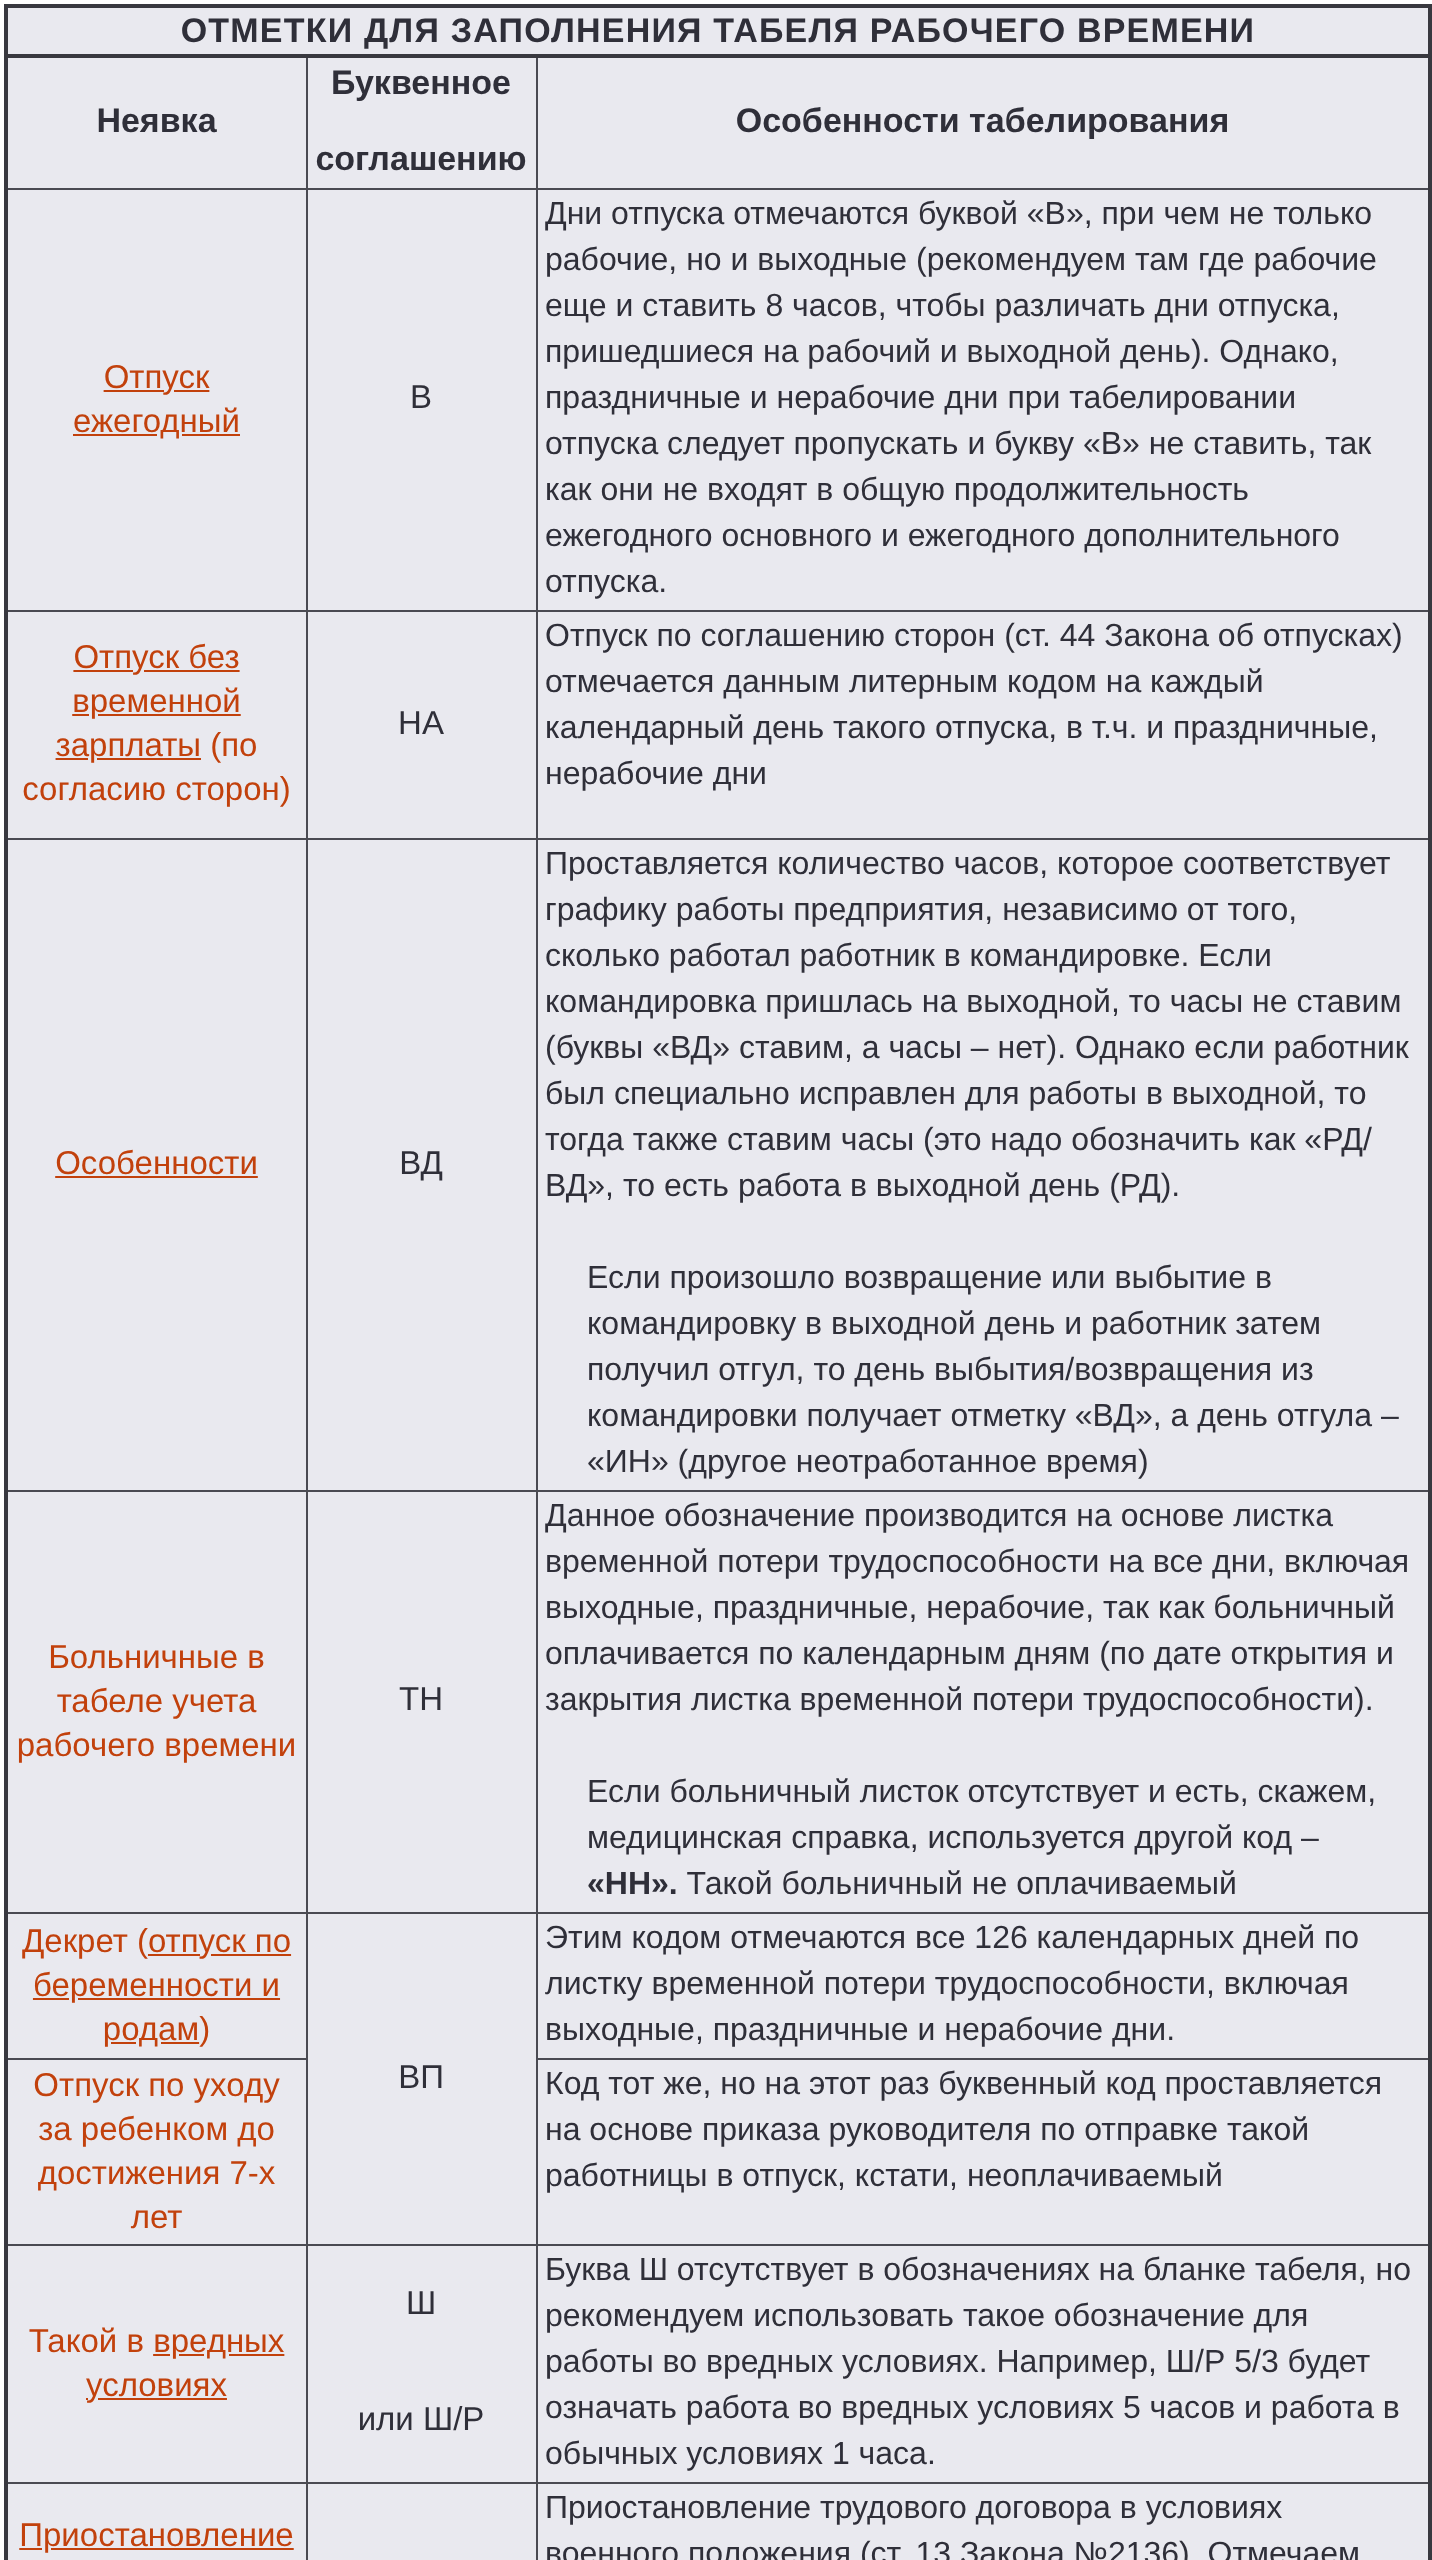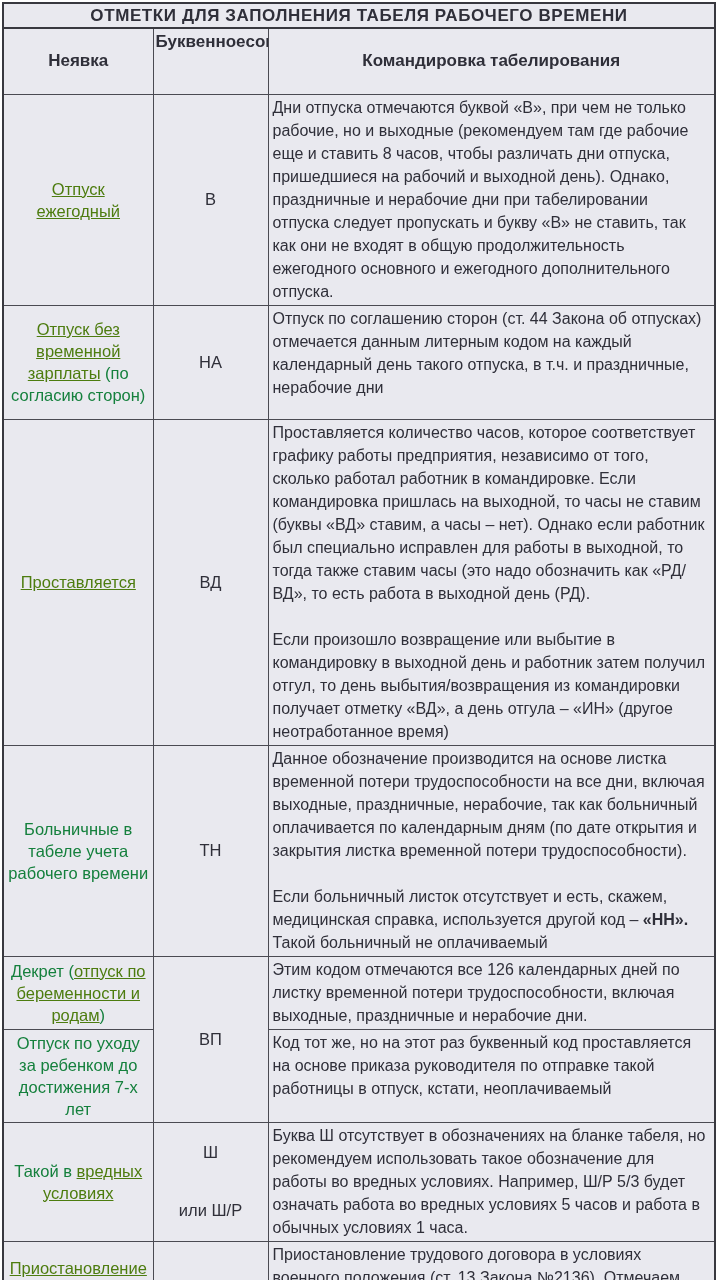--- a/index.html
+++ b/index.html
@@ -17,36 +17,36 @@
     overflow:hidden;
   }
   .title-cell {
     font-weight:bold; font-size:17px; letter-spacing:0.6px;
     text-align:center; height:25px; vertical-align:middle;
     border-bottom:2px solid #38383f !important;
   }
   tr.header-row th { font-weight:bold; font-size:17px; height:66px;
     text-align:center; vertical-align:middle; padding:2px; }
   .code-header-stack {
-    display:flex; flex-direction:row; justify-content:space-between;
-    height:58px; align-items:flex-start;
+    display:flex; flex-direction:column; justify-content:space-between;
+    height:58px; align-items:center;
   }
   td.absence-cell, td.code-cell {
     text-align:center; vertical-align:middle;
     font-size:16.5px; line-height:22px; padding:2px 4px;
   }
   td.code-cell { white-space:pre-line; line-height:29px; }
   td.details-cell {
     vertical-align:top; text-align:left;
     font-size:16px; line-height:23px; padding:1px 6px 2px 4px;
   }
   td.details-cell p { margin:0; }
-  td.details-cell p + p { margin-top:23px; }
-  a.cell-link { color:#4d7c0f; text-decoration:underline; cursor:pointer; }
-  .plain-seg { color:#15803d; }
+  td.details-cell p + p { margin-top:23px;margin-left:21px; }
+  a.cell-link { color:#c2410c; text-decoration:underline; cursor:pointer; }
+  .plain-seg { color:#c2410c; }
 </style>
 </head>
 <body>
 
 <div class="page">
   <table class="marks">
     <colgroup>
       <col style="width:150px">
       <col style="width:115px">
       <col style="width:447px">
@@ -56,38 +56,38 @@
         <td class="title-cell" colspan="3">ОТМЕТКИ ДЛЯ ЗАПОЛНЕНИЯ ТАБЕЛЯ РАБОЧЕГО ВРЕМЕНИ</td>
       </tr>
       <tr class="header-row">
         <th>Неявка</th>
         <th>
           <div class="code-header-stack">
             <span>Буквенное</span>
             <span>соглашению</span>
           </div>
         </th>
-        <th>Командировка табелирования</th>
+        <th>Особенности табелирования</th>
       </tr>
     <tr style="height: 186px;">
           <td class="absence-cell"><a class="cell-link" href="#">Отпуск ежегодный</a></td>
           <td class="code-cell">В</td>
           <td class="details-cell">
             <p><span>Дни отпуска отмечаются буквой «В», при чем не только рабочие, но и выходные (рекомендуем там где рабочие еще и ставить 8 часов, чтобы различать дни отпуска, пришедшиеся на рабочий и выходной день). Однако, праздничные и нерабочие дни при табелировании отпуска следует пропускать и букву «В» не ставить, так как они не входят в общую продолжительность ежегодного основного и ежегодного дополнительного отпуска.</span></p>
           </td>
         </tr>
         <tr style="height: 114px;">
           <td class="absence-cell"><a class="cell-link" href="#">Отпуск без временной зарплаты</a><span class="plain-seg"> (по согласию сторон)</span></td>
           <td class="code-cell">НА</td>
           <td class="details-cell">
             <p><span>Отпуск по соглашению сторон (ст. 44 Закона об отпусках) отмечается данным литерным кодом на каждый календарный день такого отпуска, в т.ч. и праздничные, нерабочие дни</span></p>
           </td>
         </tr>
         <tr style="height: 304px;">
-          <td class="absence-cell"><a class="cell-link" href="#">Проставляется</a></td>
+          <td class="absence-cell"><a class="cell-link" href="#">Особенности</a></td>
           <td class="code-cell">ВД</td>
           <td class="details-cell">
             <p><span>Проставляется количество часов, которое соответствует графику работы предприятия, независимо от того, сколько работал работник в командировке. Если командировка пришлась на выходной, то часы не ставим (буквы «ВД» ставим, а часы – нет). Однако если работник был специально исправлен для работы в выходной, то тогда также ставим часы (это надо обозначить как «РД/ВД», то есть работа в выходной день (РД).</span></p>
             <p><span>Если произошло возвращение или выбытие в командировку в выходной день и работник затем получил отгул, то день выбытия/возвращения из командировки получает отметку «ВД», а день отгула – «ИН» (другое неотработанное время)</span></p>
           </td>
         </tr>
         <tr style="height: 205px;">
           <td class="absence-cell"><span class="plain-seg">Больничные в табеле учета рабочего времени</span></td>
           <td class="code-cell">ТН</td>
           <td class="details-cell">

